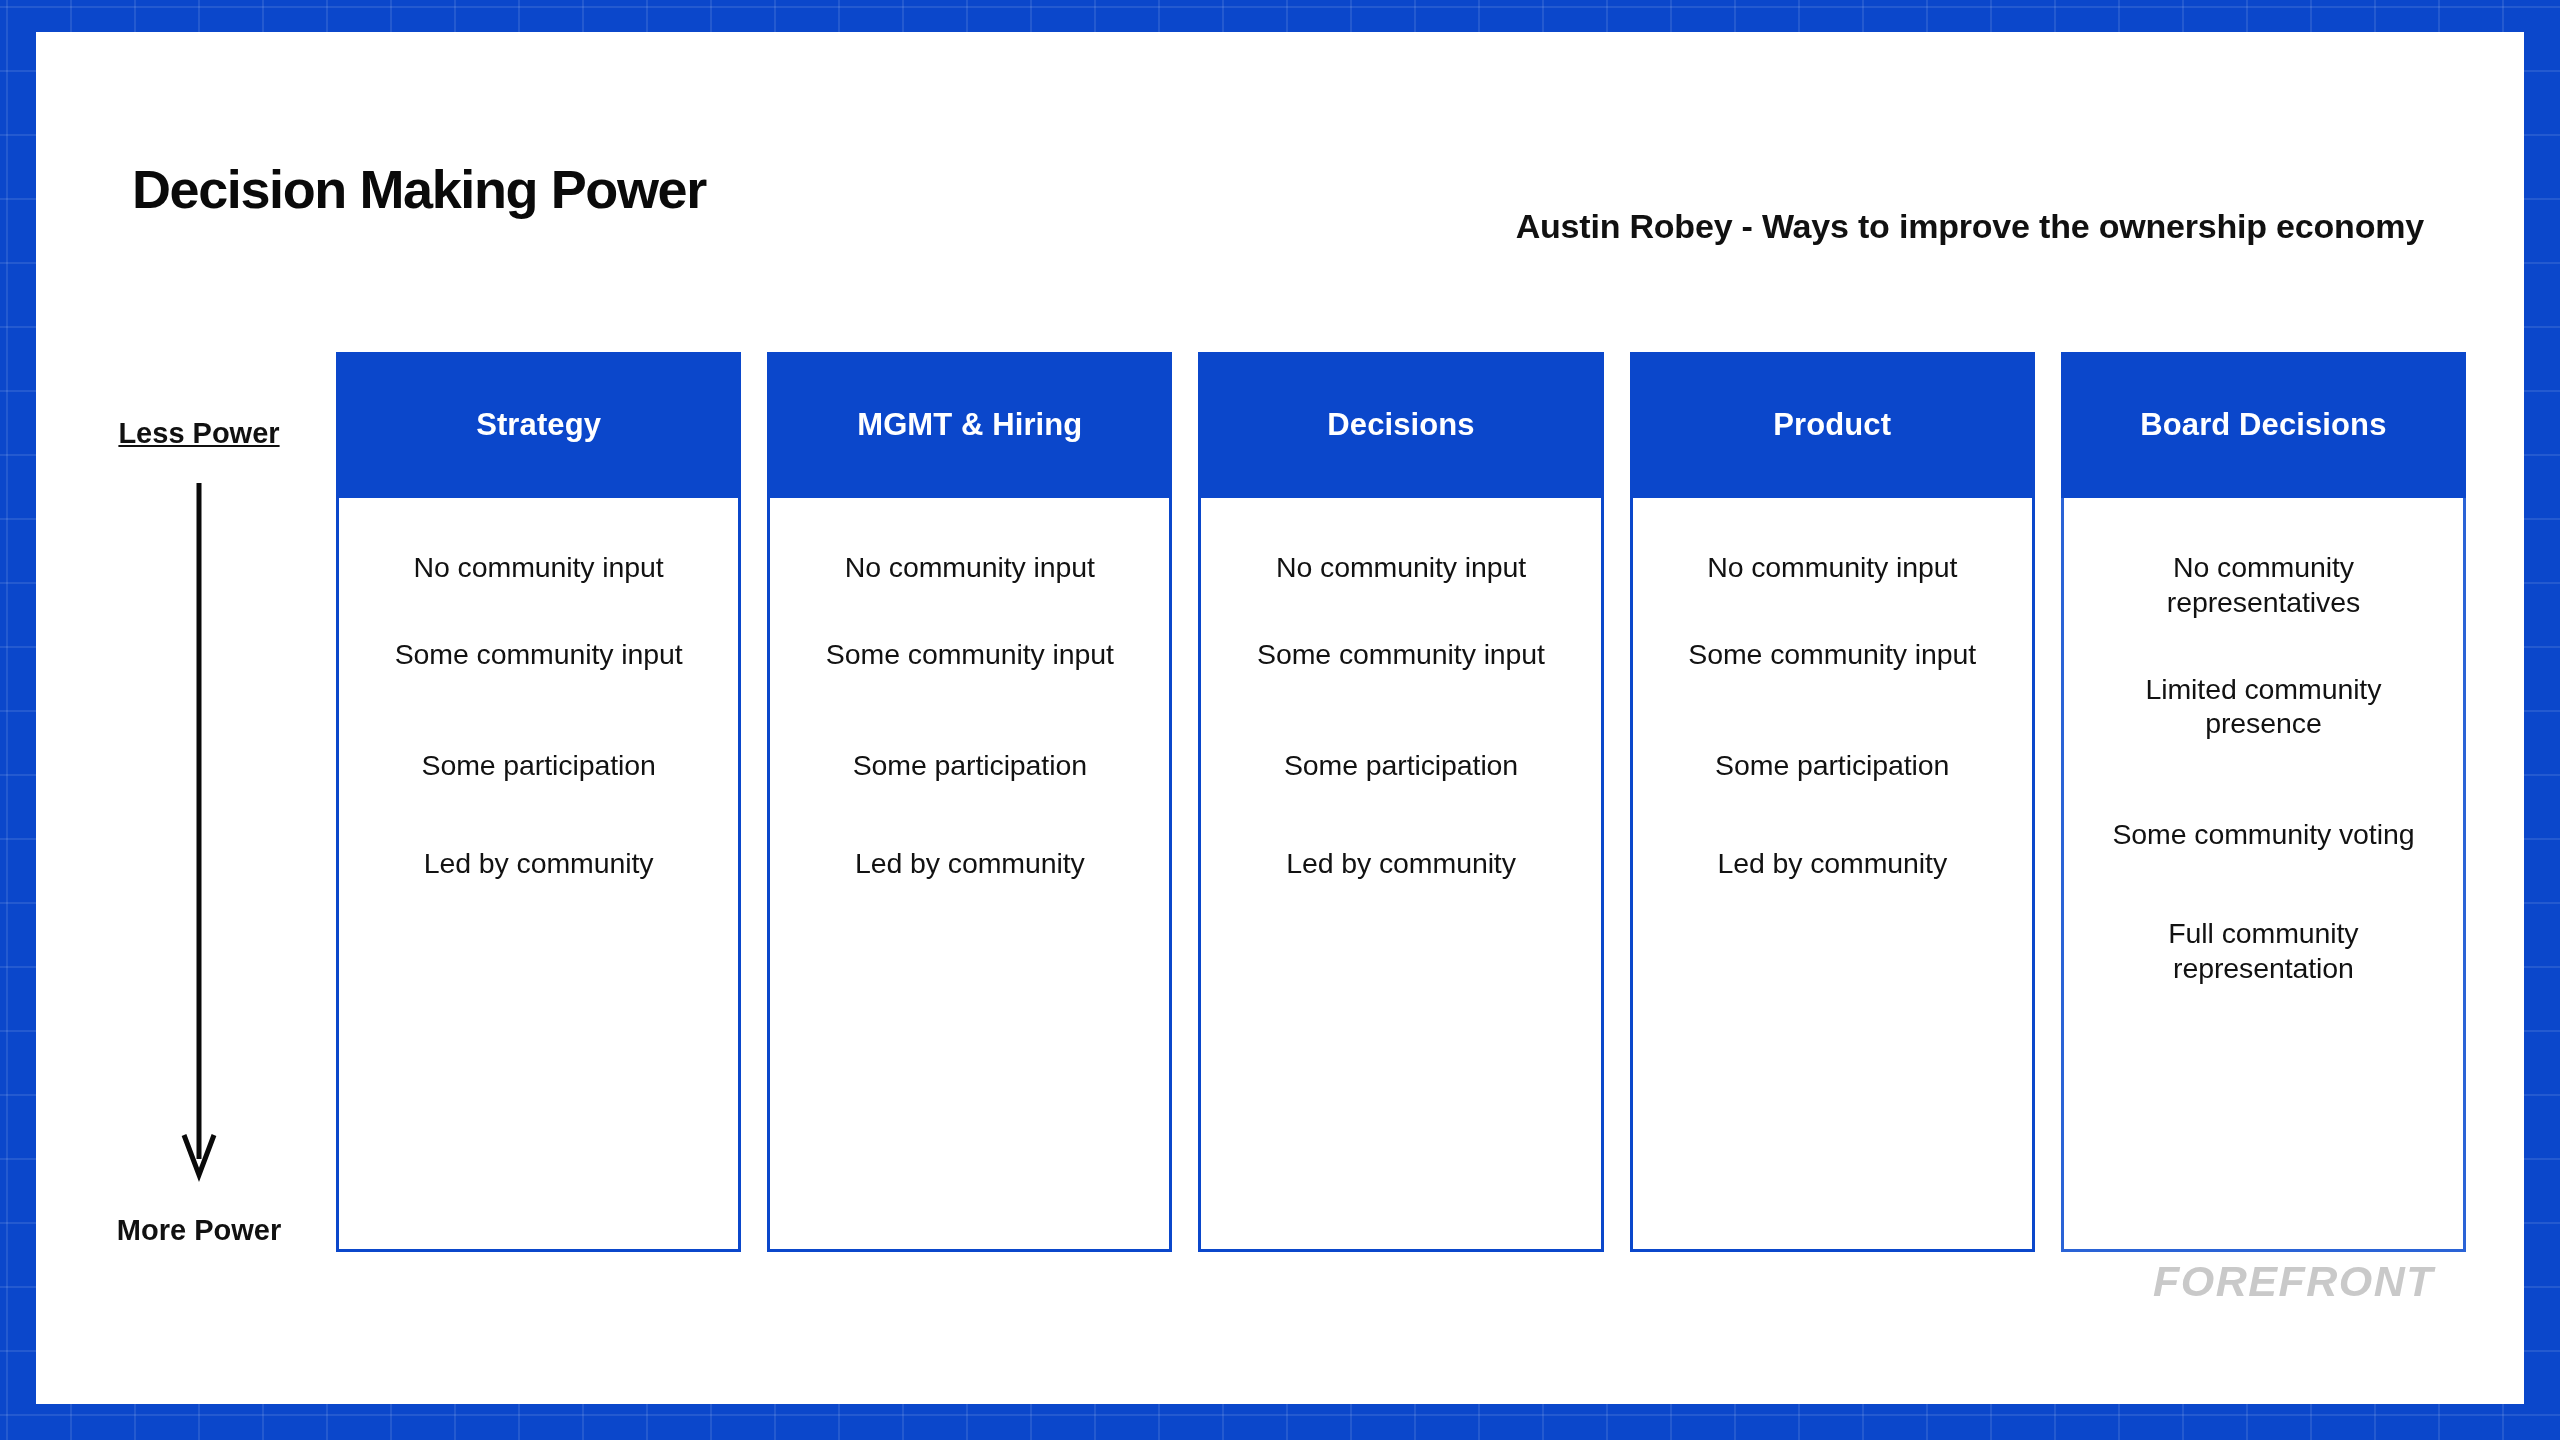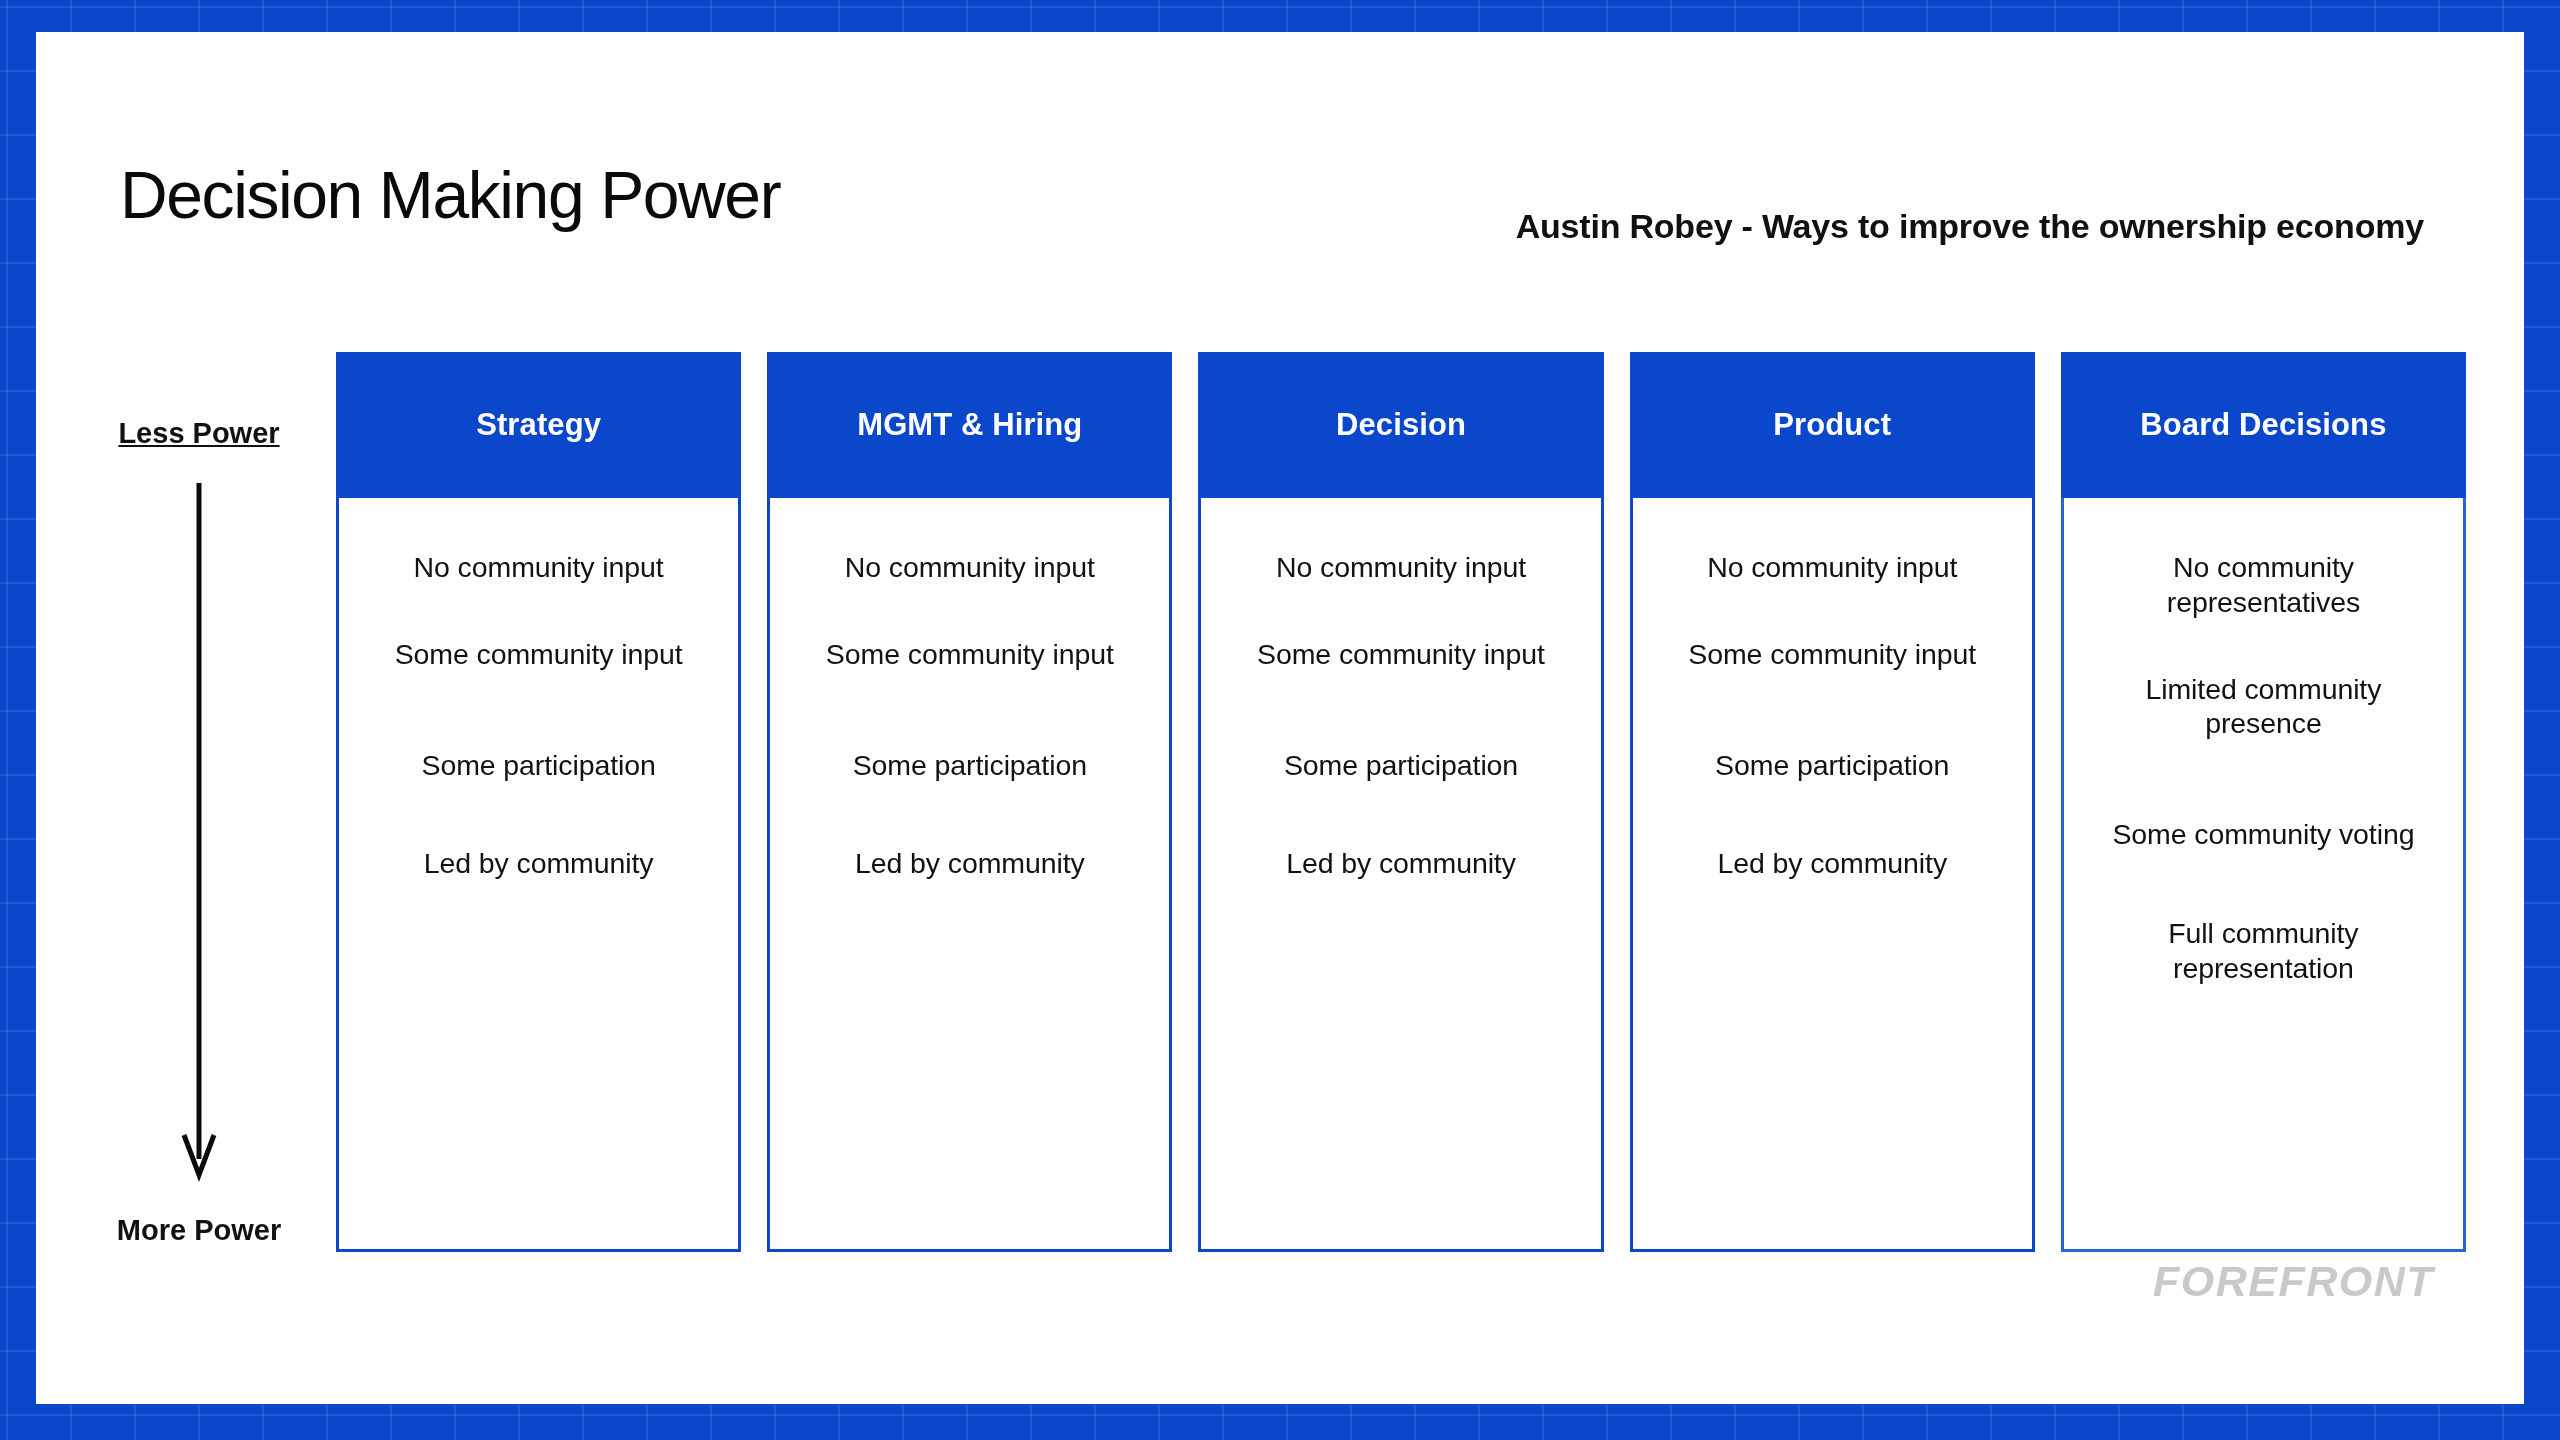--- a/index.html
+++ b/index.html
@@ -35,24 +35,24 @@
     top: 32px;
     width: 2488px;
     height: 1372px;
     background: #FFFFFF;
     box-sizing: border-box;
   }
 
   
   #page-title {
     position: absolute;
-    left: 84px;
+    left: 96px;
     top: 130px;
-    font-size: 66px;
-    font-weight: 400;
+    font-size: 54px;
+    font-weight: 700;
     letter-spacing: -1.4px;
     color: #0A0A0A;
     white-space: nowrap;
     line-height: 1;
   }
   #subtitle {
     position: absolute;
     right: 100px;
     top: 175px;
     font-size: 34px;
@@ -194,21 +194,21 @@
         <div class="card-header">MGMT &amp; Hiring</div>
         <div class="card-body">
           <div class="level-row r0">No community input</div>
           <div class="level-row r1">Some community input</div>
           <div class="level-row r2">Some participation</div>
           <div class="level-row r3">Led by community</div>
         </div>
       </div>
 
       <div class="card">
-        <div class="card-header">Decision</div>
+        <div class="card-header">Decisions</div>
         <div class="card-body">
           <div class="level-row r0">No community input</div>
           <div class="level-row r1">Some community input</div>
           <div class="level-row r2">Some participation</div>
           <div class="level-row r3">Led by community</div>
         </div>
       </div>
 
       <div class="card">
         <div class="card-header">Product</div>

